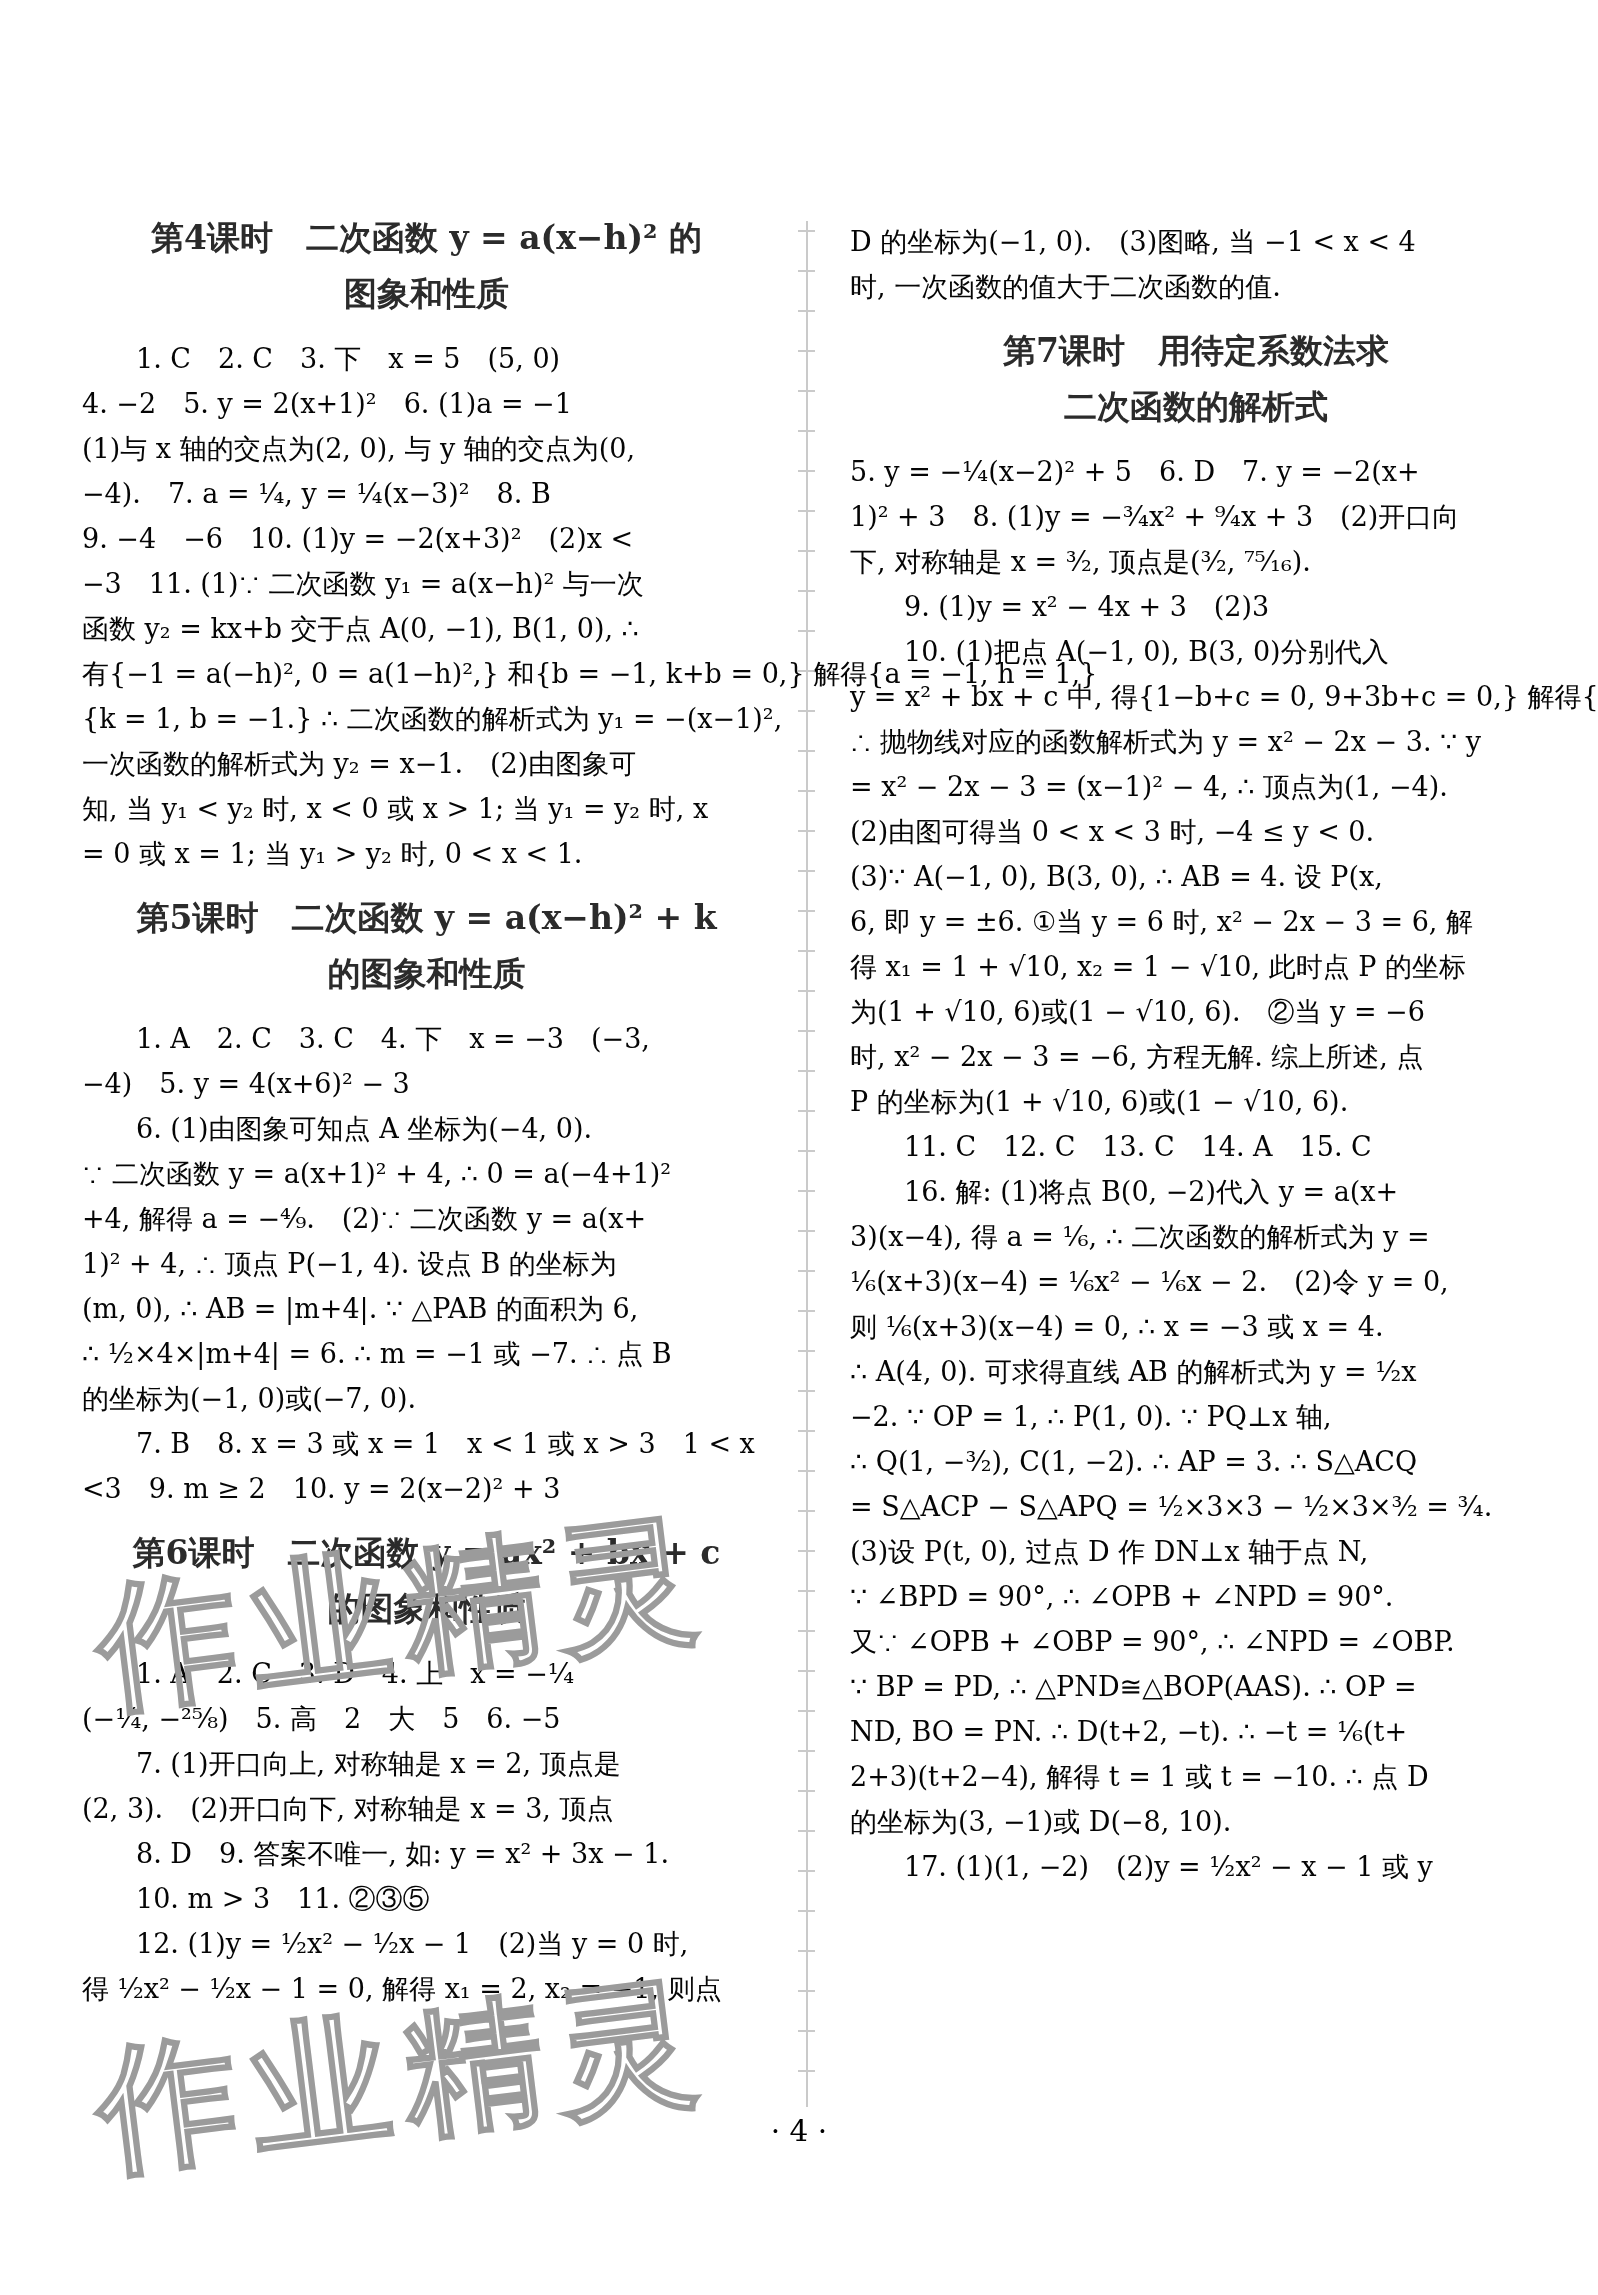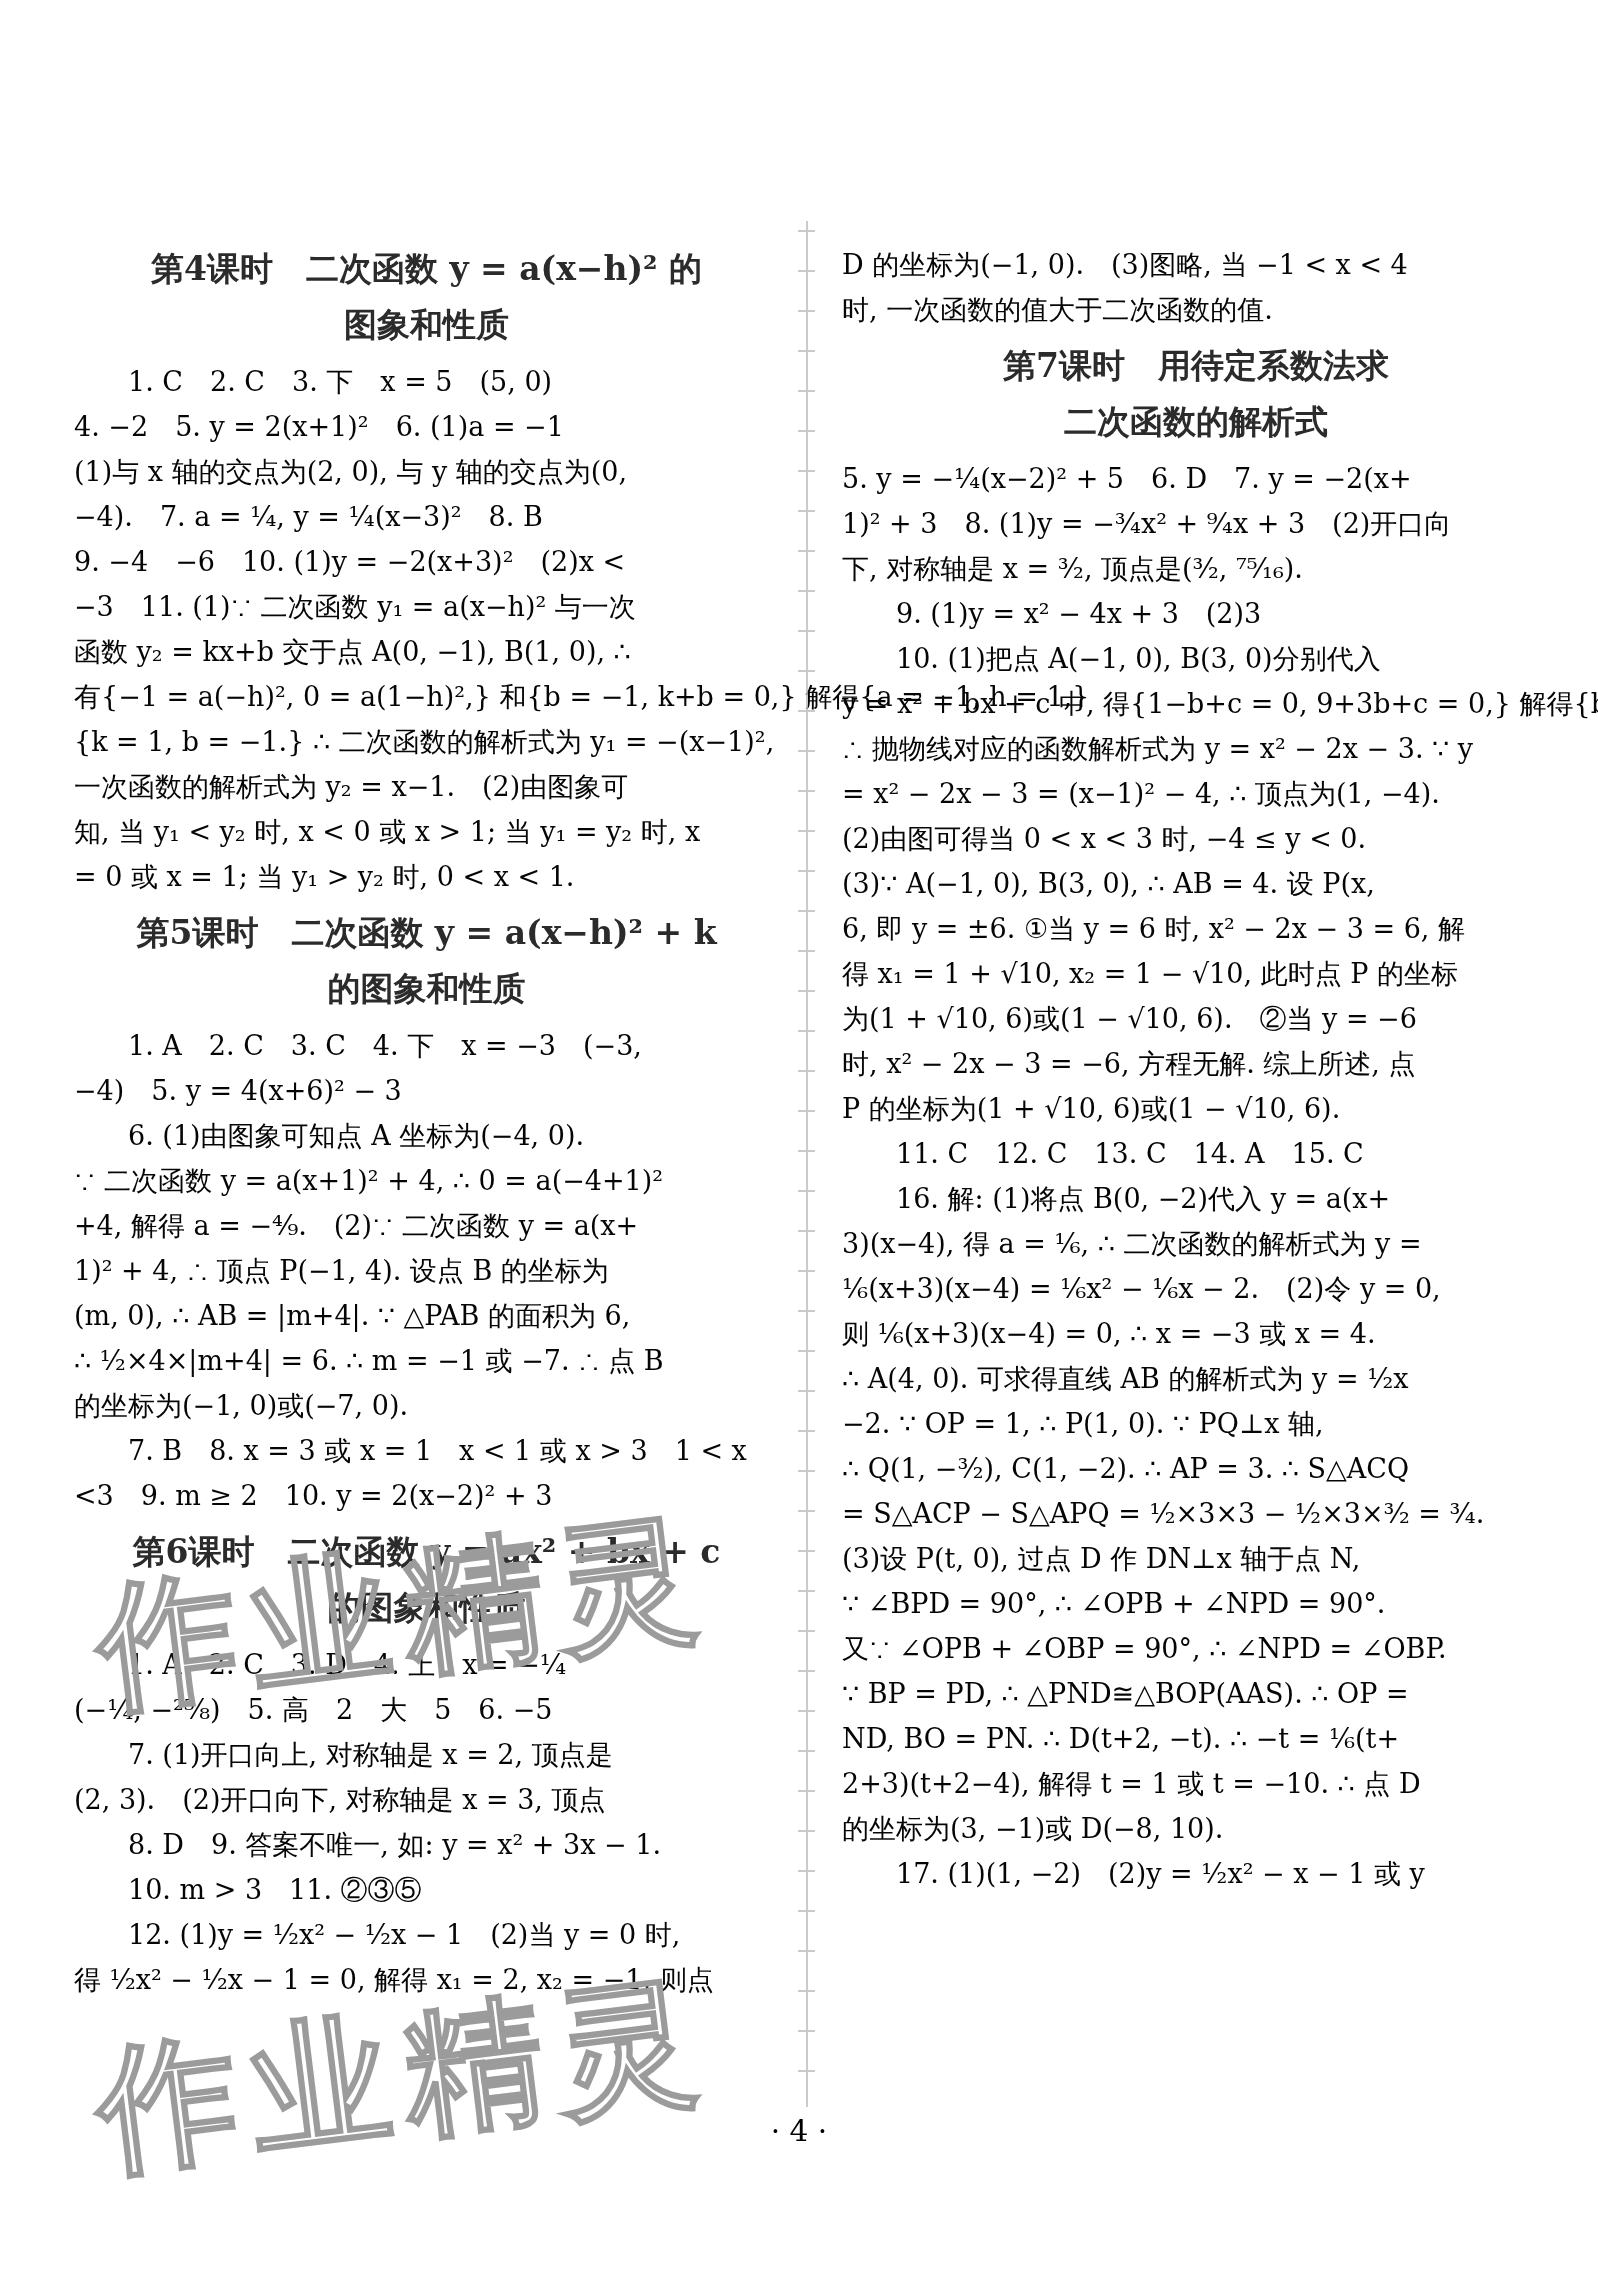--- a/index.html
+++ b/index.html
@@ -4,30 +4,30 @@
 <style>
   html,body{margin:0;padding:0;background:#e8e8e8;}
   .page{
     position:relative;
     width:1598px;height:2295px;
     background:#ffffff;
     font-family:"DejaVu Serif", serif;
     color:#000;
     overflow:hidden;
   }
-  .col{position:absolute;top:236px;}
+  .col{position:absolute;top:205px;}
   .col-left{left:68px;width:717px;}
   .col-right{left:836px;width:720px;}
   .sec{margin-top:5.1px;}
   .sec-title{
     font-size:33px;line-height:56px;font-weight:bold;
     text-align:center;color:#2b2b2b;margin:0;
     white-space:nowrap;
   }
-  .lines{margin:6px;}
+  .lines{margin:14px;}
   .line{
     font-size:27px;line-height:45px;
     white-space:nowrap;color:#050505;
   }
   .divider{
     position:absolute;left:798px;top:221px;
     width:16.7px;height:1886px;
     background-image:
       linear-gradient(to bottom,#bdbdbd 0 1.9px, rgba(0,0,0,0) 1.9px),
       linear-gradient(to right,#bdbdbd 0 1.9px, rgba(0,0,0,0) 1.9px);

